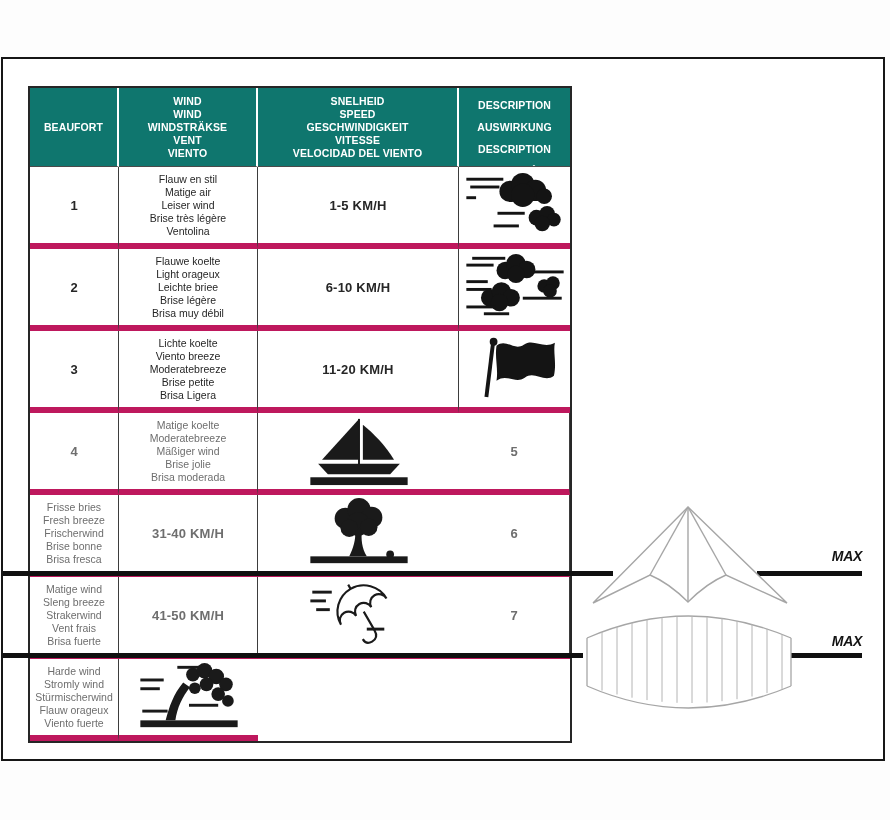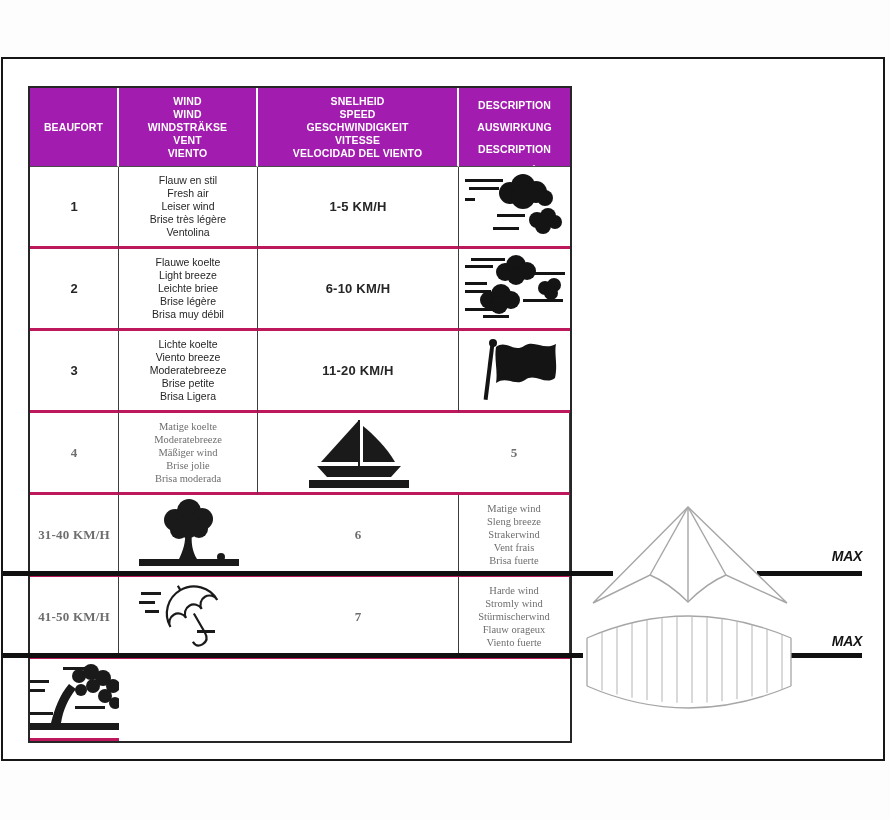--- a/index.html
+++ b/index.html
@@ -5,32 +5,32 @@
   html,body{margin:0;padding:0;background:#ffffff;}
   .canvas{position:relative;width:890px;height:820px;background:#fdfdfd;overflow:hidden;
           font-family:"Liberation Sans","DejaVu Sans",sans-serif;color:#1f1f1f;}
   .frame{position:absolute;left:1px;top:57px;width:880px;height:700px;border:2px solid #161616;background:#ffffff;}
 
   
   .wind-table{position:absolute;left:25px;top:27px;display:grid;
               grid-template-columns:89px 139px 201px 111px;
               grid-template-rows:79px repeat(7,82px);
               border:2px solid #262626;background:#ffffff;z-index:2;}
-  .cell{border-right:1px solid #3d3d3d;border-bottom:3px solid #be185d;
+  .cell{border-right:1px solid #3d3d3d;border-bottom:6px solid #be185d;
         display:flex;flex-direction:column;align-items:center;justify-content:center;
         text-align:center;overflow:hidden;}
   .cell.last-col{border-right:none;gap:9px;}
-  .hdr{background:#a21caf;color:#ffffff;font-weight:bold;font-size:10.5px;line-height:13px;
+  .hdr{background:#0f766e;color:#ffffff;font-weight:bold;font-size:10.5px;line-height:13px;
        border-right:2px solid #ffffff;border-bottom:1px solid #4a4a4a;letter-spacing:.1px;}
   .hdr.last-col{border-right:none;}
   .beaufort-num{font-size:13px;font-weight:bold;}
   .wind-lines{font-size:10.5px;line-height:13px;}
   .speed-val{font-size:13px;font-weight:bold;letter-spacing:.2px;}
   .crisp{color:#262626;}
-  .faded{color:#6e6e6e;font-family:Liberation Serif, serif;}
+  .faded{color:#6e6e6e;}
   .icon-cell{padding:2px 0;}
   .icon-cell svg{display:block;}
 
   
   .thick-line{position:absolute;height:5px;background:#101010;z-index:3;}
   .max-label{position:absolute;width:42px;text-align:right;font-size:14px;font-weight:bold;
              color:#141414;letter-spacing:-.3px;z-index:5;font-style:italic;}
   .kite{position:absolute;z-index:4;}
 </style>
 </head>
@@ -64,21 +64,21 @@
           <span>AUSWIRKUNG</span>
           <span>DESCRIPTION</span>
           <span>DEFINICIÓN</span>
       </div>
 
       <div class="cell beaufort-num crisp">
           <span>1</span>
         </div>
       <div class="cell wind-lines crisp">
         <span>Flauw en stil</span>
-          <span>Fresh air</span>
+          <span>Matige air</span>
           <span>Leiser wind</span>
           <span>Brise très légère</span>
           <span>Ventolina</span>
       </div>
       <div class="cell speed-val crisp">
           <span>1-5 KM/H</span>
         </div>
       <div class="cell last-col icon-cell">
         <svg width="104" height="74" viewBox="0 0 104 74">
           <g fill="#141414">
@@ -98,21 +98,21 @@
             <rect x="30" y="57" width="26" height="3"></rect>
           </g>
         </svg>
       </div>
 
       <div class="cell beaufort-num crisp">
           <span>2</span>
         </div>
       <div class="cell wind-lines crisp">
         <span>Flauwe koelte</span>
-          <span>Light breeze</span>
+          <span>Light orageux</span>
           <span>Leichte briee</span>
           <span>Brise légère</span>
           <span>Brisa muy débil</span>
       </div>
       <div class="cell speed-val crisp">
           <span>6-10 KM/H</span>
         </div>
       <div class="cell last-col icon-cell">
         <svg width="104" height="74" viewBox="0 0 104 74">
           <g fill="#141414">
@@ -180,20 +180,27 @@
             <path d="M56 10 L56 46 L88 46 C80 32 66 18 56 10 Z"></path>
             <path d="M10 50 L94 50 L84 61 L20 61 Z"></path>
             <rect x="2" y="64" width="100" height="8"></rect>
           </g>
         </svg>
       </div>
 
       <div class="cell beaufort-num faded">
           <span>5</span>
         </div>
+      <div class="cell wind-lines faded">
+        <span>Frisse bries</span>
+          <span>Fresh breeze</span>
+          <span>Frischerwind</span>
+          <span>Brise bonne</span>
+          <span>Brisa fresca</span>
+      </div>
       <div class="cell speed-val faded">
           <span>31-40 KM/H</span>
         </div>
       <div class="cell last-col icon-cell">
         <svg width="104" height="74" viewBox="0 0 104 74">
           <g fill="#1a1a1a">
             <circle cx="38" cy="22" r="11"></circle>
               <circle cx="52" cy="13" r="12"></circle>
               <circle cx="65" cy="21" r="11"></circle>
               <circle cx="51" cy="28" r="12"></circle>

